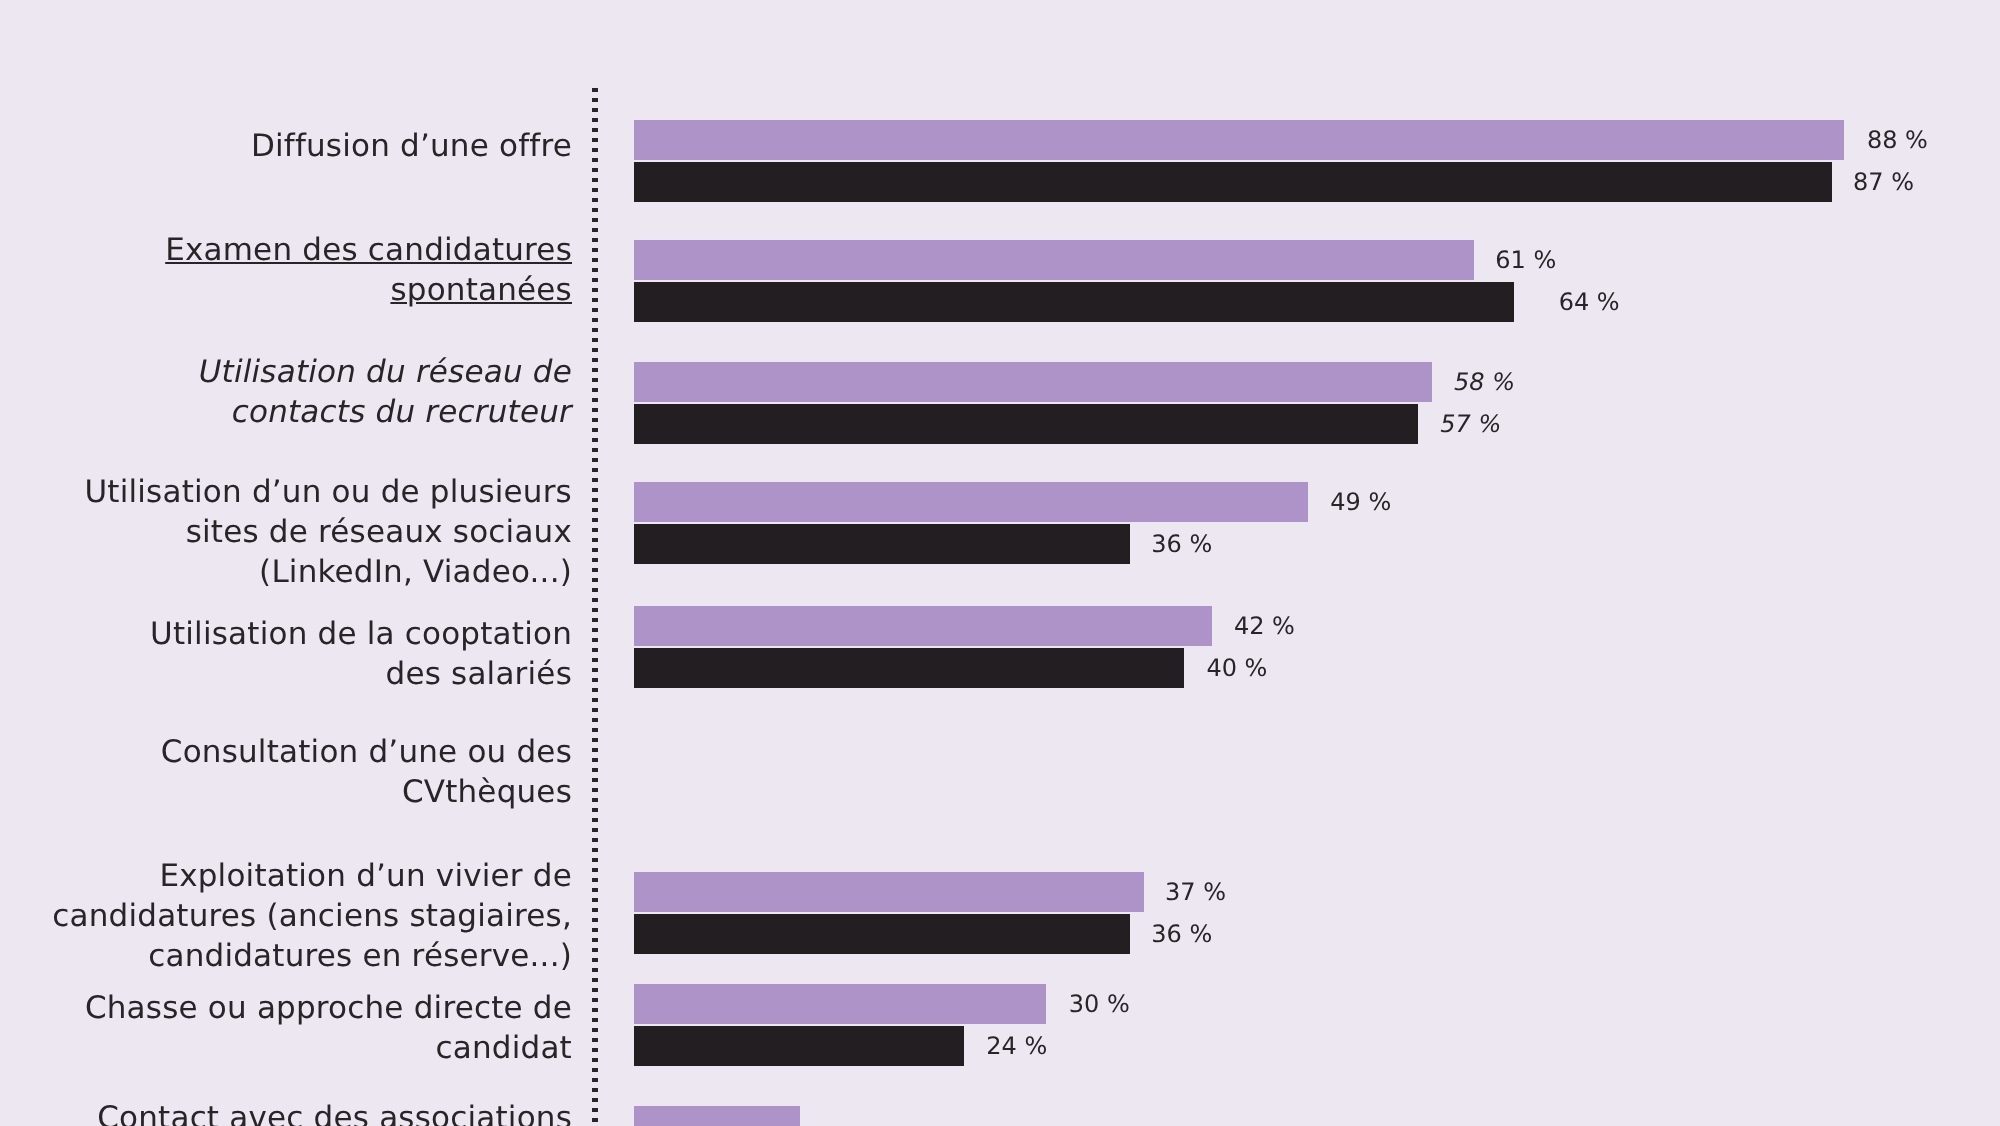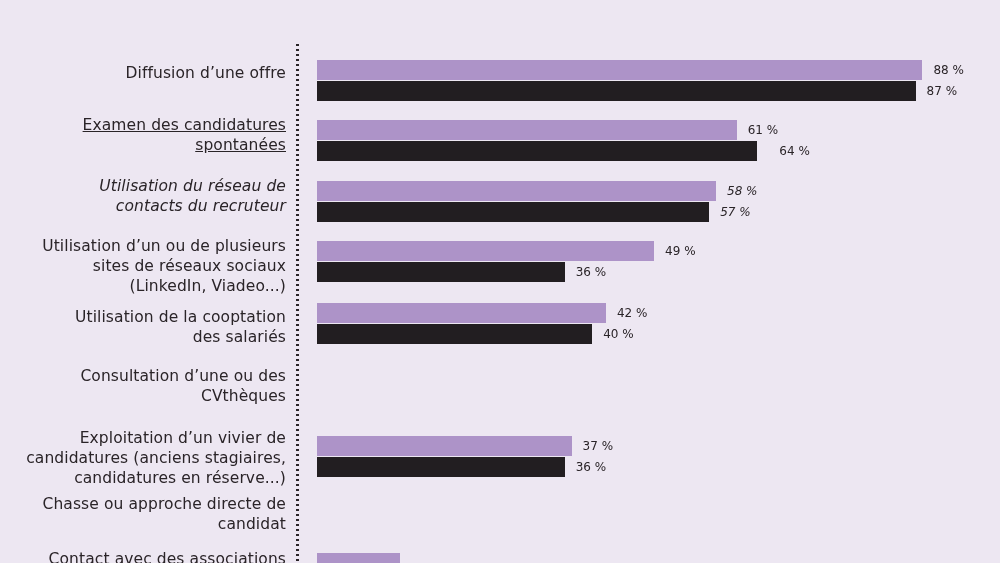--- a/index.html
+++ b/index.html
@@ -154,20 +154,26 @@
         <div class="bars" style="width: 683px; height: 41px;">
           <div class="bar series-a" style="width: 254.56px; background: rgb(173, 147, 200);"></div>
           <div class="bar-value series-a" style="left: 265.56px;">37 %</div>
           <div class="bar series-b" style="width: 247.68px; background: rgb(34, 30, 33);"></div>
           <div class="bar-value series-b" style="left: 258.68px;">36 %</div>
         </div>
       </div>
       <div class="row" style="top: 492px; height: 41px;">
         <div class="row-label" style="top: 2px;">Chasse ou approche directe de
 candidat</div>
+        <div class="bars" style="width: 683px; height: 41px;">
+          <div class="bar series-a" style="width: 206.4px; background: rgb(173, 147, 200);"></div>
+          <div class="bar-value series-a" style="left: 217.4px;">30 %</div>
+          <div class="bar series-b" style="width: 165.12px; background: rgb(34, 30, 33);"></div>
+          <div class="bar-value series-b" style="left: 176.12px;">24 %</div>
+        </div>
       </div>
       <div class="row" style="top: 553px; height: 41px;">
         <div class="row-label" style="top: -4px;">Contact avec des associations</div>
         <div class="bars" style="width: 683px; height: 41px;">
           <div class="bar series-a" style="width: 82.56px; background: rgb(173, 147, 200);"></div>
         </div>
       </div>
     </div>
 
 </div>

